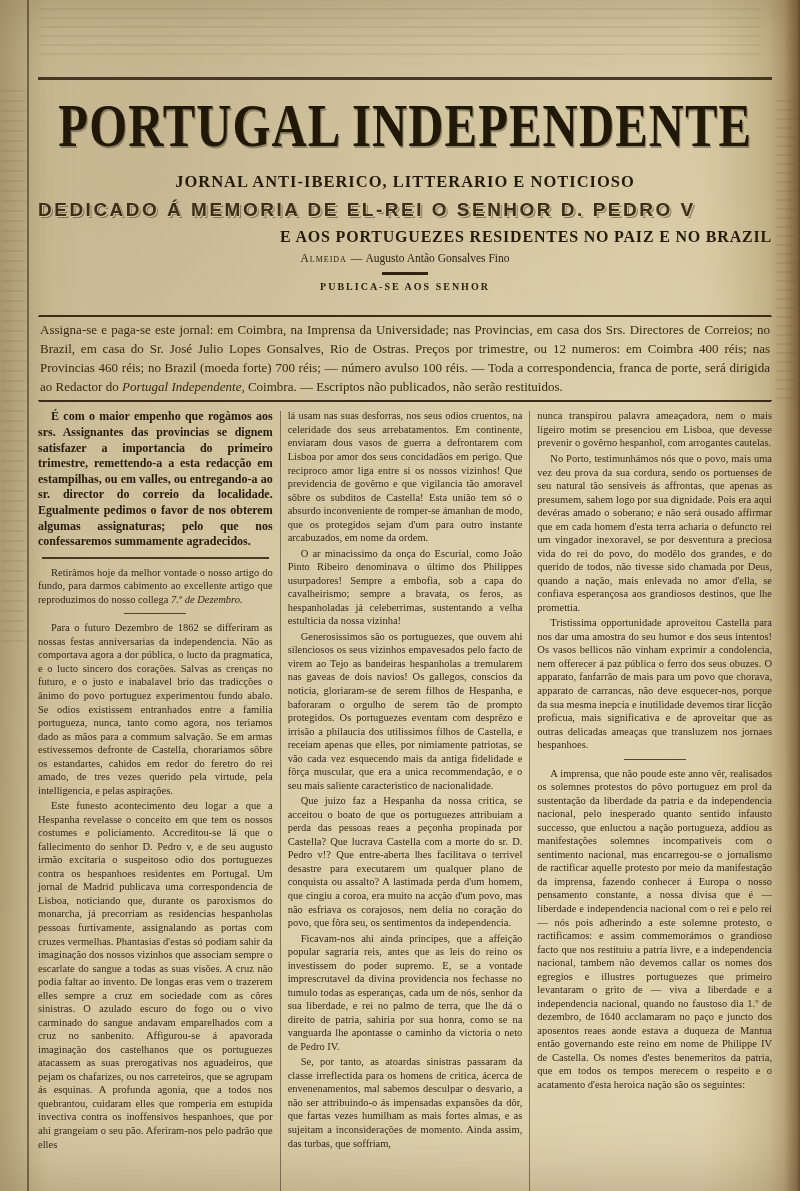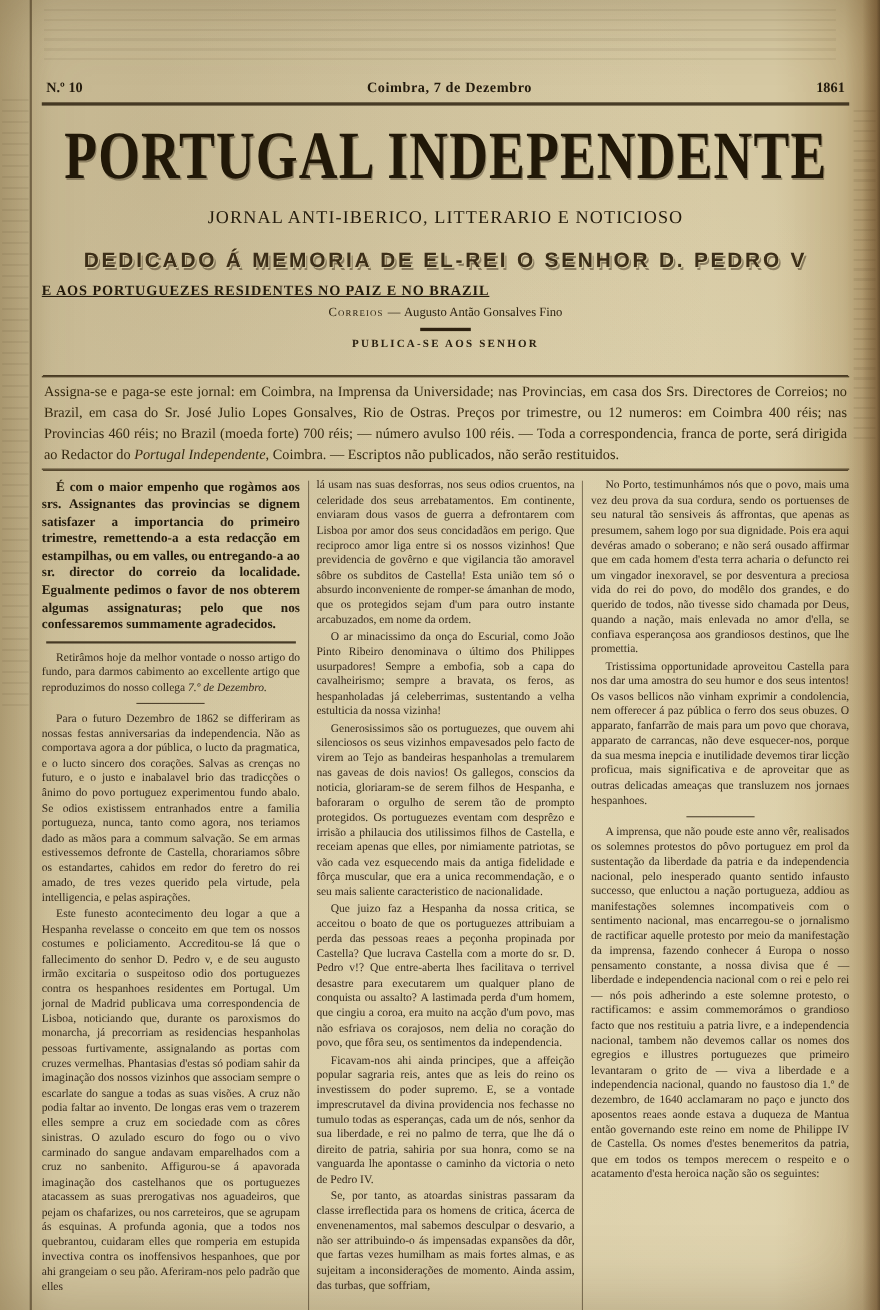--- a/index.html
+++ b/index.html
@@ -30,25 +30,25 @@
   .header-row{display:flex;justify-content:space-between;align-items:baseline;
     font-weight:bold;font-size:13px;color:#241b0d;padding:0 4px;}
   .header-row .center{letter-spacing:0.5px;}
   .rule-thick{height:3px;background:#2e2211;margin:5px 0 2px 0;opacity:0.85;}
 
   .masthead{height:82px;display:flex;align-items:center;justify-content:center;margin-top:4px;}
   .masthead span{display:inline-block;white-space:nowrap;font-weight:bold;font-size:46px;
     letter-spacing:1px;color:#211808;transform:scale(1.06,1.34);transform-origin:center;
     text-shadow:1px 1px 0 rgba(33,24,8,0.35);}
 
-  .sub1{text-align:center;font-weight:normal;font-size:16.5px;letter-spacing:1px;color:#241b0c;margin-top:6px;}
-  .sub2{text-align:center;font-family:"Liberation Sans",sans-serif;font-weight:bold;font-size:19px;
-    letter-spacing:2.5px;color:#3c2e18;margin-top:19px;
+  .sub1{text-align:center;font-weight:bold;font-size:16.5px;letter-spacing:1px;color:#241b0c;margin-top:6px;}
+  .sub2{text-align:left;font-family:"Liberation Sans",sans-serif;font-weight:bold;font-size:19px;
+    letter-spacing:2.5px;color:#3c2e18;margin-top:7px;
     text-shadow:1px 1px 0 rgba(222,209,170,0.9), 2px 2px 0 rgba(60,46,26,0.5);}
-  .sub3{text-align:left;font-weight:bold;font-size:13px;letter-spacing:0.8px;color:#241b0c;margin-top:7px;text-decoration:underline;}
+  .sub3{text-align:right;font-weight:bold;font-size:16px;letter-spacing:0.8px;color:#241b0c;margin-top:7px;}
   .redactor{text-align:center;font-size:11.5px;color:#2b2110;margin-top:6px;}
   .redactor .sc{font-variant:small-caps;letter-spacing:1px;}
   .mini-bar{width:46px;height:3px;background:#2e2211;margin:8px auto 6px auto;}
   .publica{text-align:center;font-size:10px;font-weight:bold;letter-spacing:2px;color:#2b2110;}
 
   .imprint{margin-top:24px;border-top:1px solid #3a2c16;border-bottom:1px solid #3a2c16;
     box-shadow:0 2px 0 -1px #3a2c16, 0 -2px 0 -1px #3a2c16;
     padding:4px 2px;font-size:13px;line-height:1.45;text-align:justify;color:#35290f;}
   .imprint i{font-style:italic;}
 
@@ -68,37 +68,32 @@
 
 <div class="scan">
   <div class="ghost top"></div>
   <div class="ghost leftcol"></div>
   <div class="ghost rightcol"></div>
   <div class="edge-left"></div>
   <div class="edge-right"></div>
 
   <div class="content">
 
-    <div class="header-row">
-      <span>N.º 10</span>
-      <span class="center">Coimbra, 7 de Dezembro</span>
-      <span>1861</span>
-    </div>
     <div class="rule-thick"></div>
 
     <div class="masthead">
       <span>PORTUGAL INDEPENDENTE</span>
     </div>
 
     <div class="sub1">JORNAL ANTI-IBERICO, LITTERARIO E NOTICIOSO</div>
     <div class="sub2">DEDICADO Á MEMORIA DE EL-REI O SENHOR D. PEDRO V</div>
     <div class="sub3">E AOS PORTUGUEZES RESIDENTES NO PAIZ E NO BRAZIL</div>
 
     <div class="redactor">
-      <span class="sc">Correios —</span>
+      <span class="sc">Almeida —</span>
       <span>Augusto Antão Gonsalves Fino</span>
     </div>
     <div class="mini-bar"></div>
     <div class="publica">PUBLICA-SE AOS SENHOR</div>
 
     <div class="imprint"><span>Assigna-se e paga-se este jornal: em Coimbra, na Imprensa da Universidade; nas Provincias, em casa dos Srs. Directores de Correios; no Brazil, em casa do Sr. José Julio Lopes Gonsalves, Rio de Ostras. Preços por trimestre, ou 12 numeros: em Coimbra 400 réis; nas Provincias 460 réis; no Brazil (moeda forte) 700 réis; — número avulso 100 réis. — Toda a correspondencia, franca de porte, será dirigida ao Redactor do </span><i>Portugal Independente</i><span>, Coimbra. — Escriptos não publicados, não serão restituidos.</span></div>
 
     <div class="cols">
 
       <div class="col">
@@ -117,20 +112,21 @@
         <p>O ar minacissimo da onça do Escurial, como João Pinto Ribeiro denominava o último dos Philippes usurpadores! Sempre a embofia, sob a capa do cavalheirismo; sempre a bravata, os feros, as hespanholadas já celeberrimas, sustentando a velha estulticia da nossa vizinha!</p>
         <p>Generosissimos são os portuguezes, que ouvem ahi silenciosos os seus vizinhos empavesados pelo facto de virem ao Tejo as bandeiras hespanholas a tremularem nas gaveas de dois navios! Os gallegos, conscios da noticia, gloriaram-se de serem filhos de Hespanha, e baforaram o orgulho de serem tão de prompto protegidos. Os portuguezes eventam com desprêzo e irrisão a philaucia dos utilissimos filhos de Castella, e receiam apenas que elles, por nimiamente patriotas, se vão cada vez esquecendo mais da antiga fidelidade e fôrça muscular, que era a unica recommendação, e o seu mais saliente caracteristico de nacionalidade.</p>
         <p>Que juizo faz a Hespanha da nossa critica, se acceitou o boato de que os portuguezes attribuiam a perda das pessoas reaes a peçonha propinada por Castella? Que lucrava Castella com a morte do sr. D. Pedro v!? Que entre-aberta lhes facilitava o terrivel desastre para executarem um qualquer plano de conquista ou assalto? A lastimada perda d'um homem, que cingiu a coroa, era muito na acção d'um povo, mas não esfriava os corajosos, nem delia no coração do povo, que fôra seu, os sentimentos da independencia.</p>
         <p>Ficavam-nos ahi ainda principes, que a affeição popular sagraria reis, antes que as leis do reino os investissem do poder supremo. E, se a vontade imprescrutavel da divina providencia nos fechasse no tumulo todas as esperanças, cada um de nós, senhor da sua liberdade, e rei no palmo de terra, que lhe dá o direito de patria, sahiria por sua honra, como se na vanguarda lhe apontasse o caminho da victoria o neto de Pedro IV.</p>
         <p>Se, por tanto, as atoardas sinistras passaram da classe irreflectida para os homens de critica, ácerca de envenenamentos, mal sabemos desculpar o desvario, a não ser attribuindo-o ás impensadas expansões da dôr, que fartas vezes humilham as mais fortes almas, e as sujeitam a inconsiderações de momento. Ainda assim, das turbas, que soffriam,</p>
       </div>
 
       <div class="vrule"></div>
 
       <div class="col">
+        <p class="cont">nunca transpirou palavra ameaçadora, nem o mais ligeiro motim se presenciou em Lisboa, que devesse prevenir o govêrno hespanhol, com arrogantes cautelas.</p>
         <p>No Porto, testimunhámos nós que o povo, mais uma vez deu prova da sua cordura, sendo os portuenses de seu natural tão sensiveis ás affrontas, que apenas as presumem, sahem logo por sua dignidade. Pois era aqui devéras amado o soberano; e não será ousado affirmar que em cada homem d'esta terra acharia o defuncto rei um vingador inexoravel, se por desventura a preciosa vida do rei do povo, do modêlo dos grandes, e do querido de todos, não tivesse sido chamada por Deus, quando a nação, mais enlevada no amor d'ella, se confiava esperançosa aos grandiosos destinos, que lhe promettia.</p>
         <p>Tristissima opportunidade aproveitou Castella para nos dar uma amostra do seu humor e dos seus intentos! Os vasos bellicos não vinham exprimir a condolencia, nem offerecer á paz pública o ferro dos seus obuzes. O apparato, fanfarrão de mais para um povo que chorava, apparato de carrancas, não deve esquecer-nos, porque da sua mesma inepcia e inutilidade devemos tirar licção proficua, mais significativa e de aproveitar que as outras delicadas ameaças que transluzem nos jornaes hespanhoes.</p>
         <div class="rule-short"></div>
         <p>A imprensa, que não poude este anno vêr, realisados os solemnes protestos do pôvo portuguez em prol da sustentação da liberdade da patria e da independencia nacional, pelo inesperado quanto sentido infausto successo, que enluctou a nação portugueza, addiou as manifestações solemnes incompativeis com o sentimento nacional, mas encarregou-se o jornalismo de ractificar aquelle protesto por meio da manifestação da imprensa, fazendo conhecer á Europa o nosso pensamento constante, a nossa divisa que é — liberdade e independencia nacional com o rei e pelo rei — nós pois adherindo a este solemne protesto, o ractificamos: e assim commemorámos o grandioso facto que nos restituiu a patria livre, e a independencia nacional, tambem não devemos callar os nomes dos egregios e illustres portuguezes que primeiro levantaram o grito de — viva a liberdade e a independencia nacional, quando no faustoso dia 1.º de dezembro, de 1640 acclamaram no paço e juncto dos aposentos reaes aonde estava a duqueza de Mantua então governando este reino em nome de Philippe IV de Castella. Os nomes d'estes benemeritos da patria, que em todos os tempos merecem o respeito e o acatamento d'esta heroica nação são os seguintes:</p>
       </div>
 
     </div>
   </div>
 </div>
 

